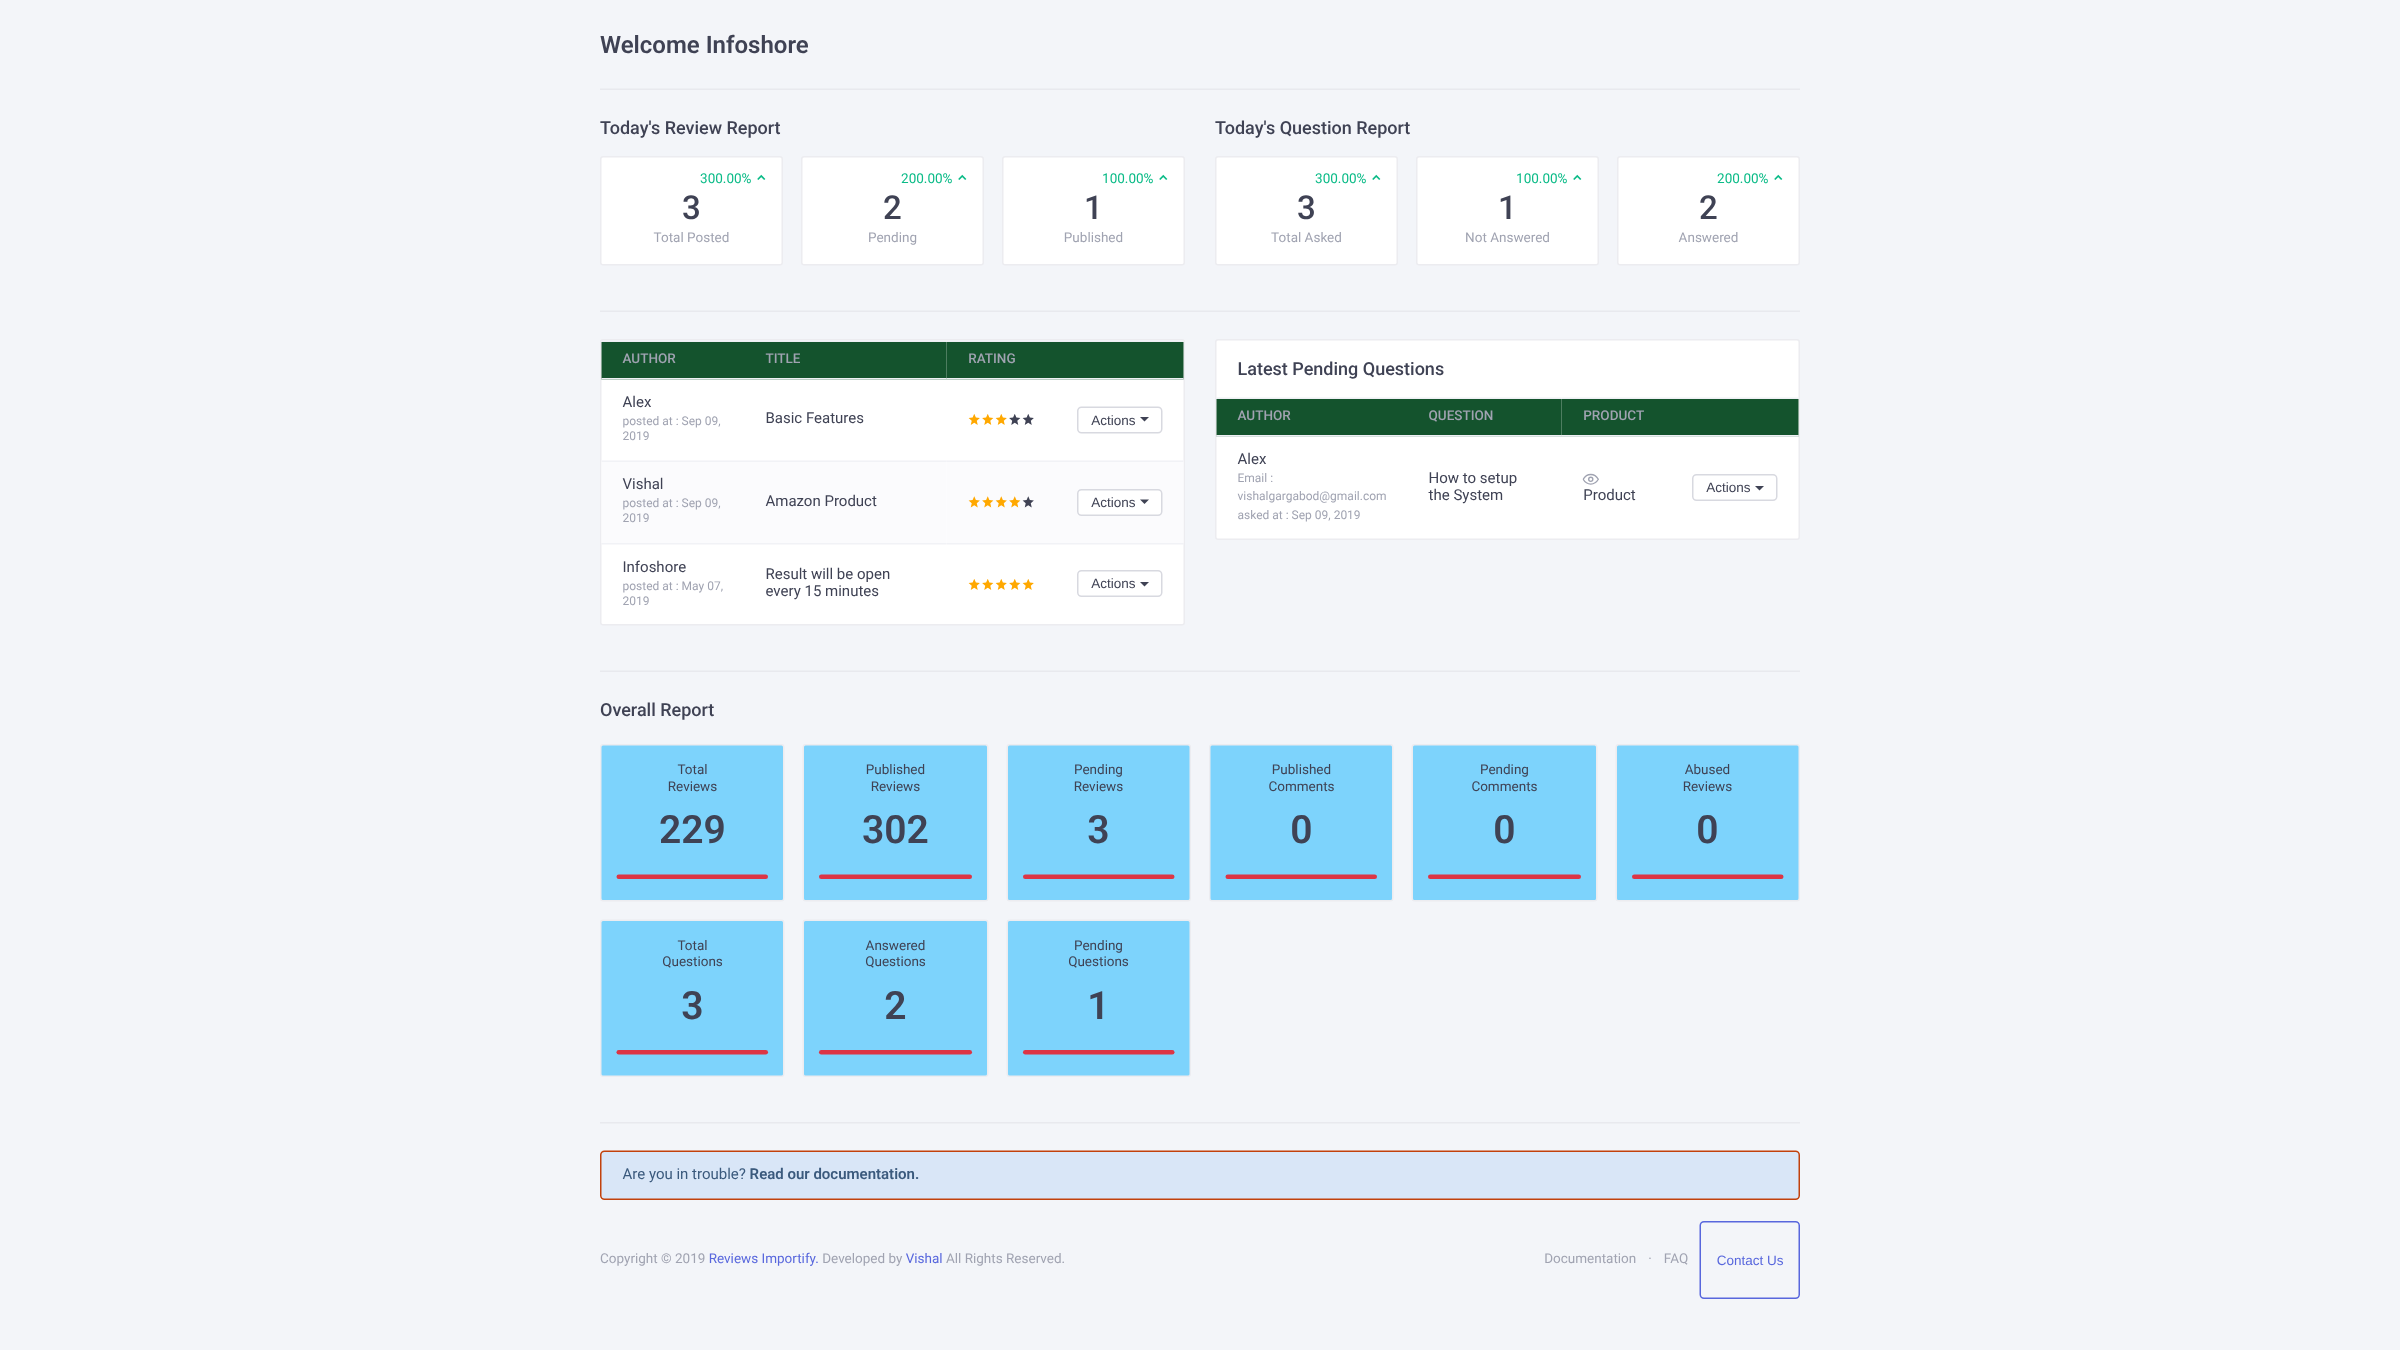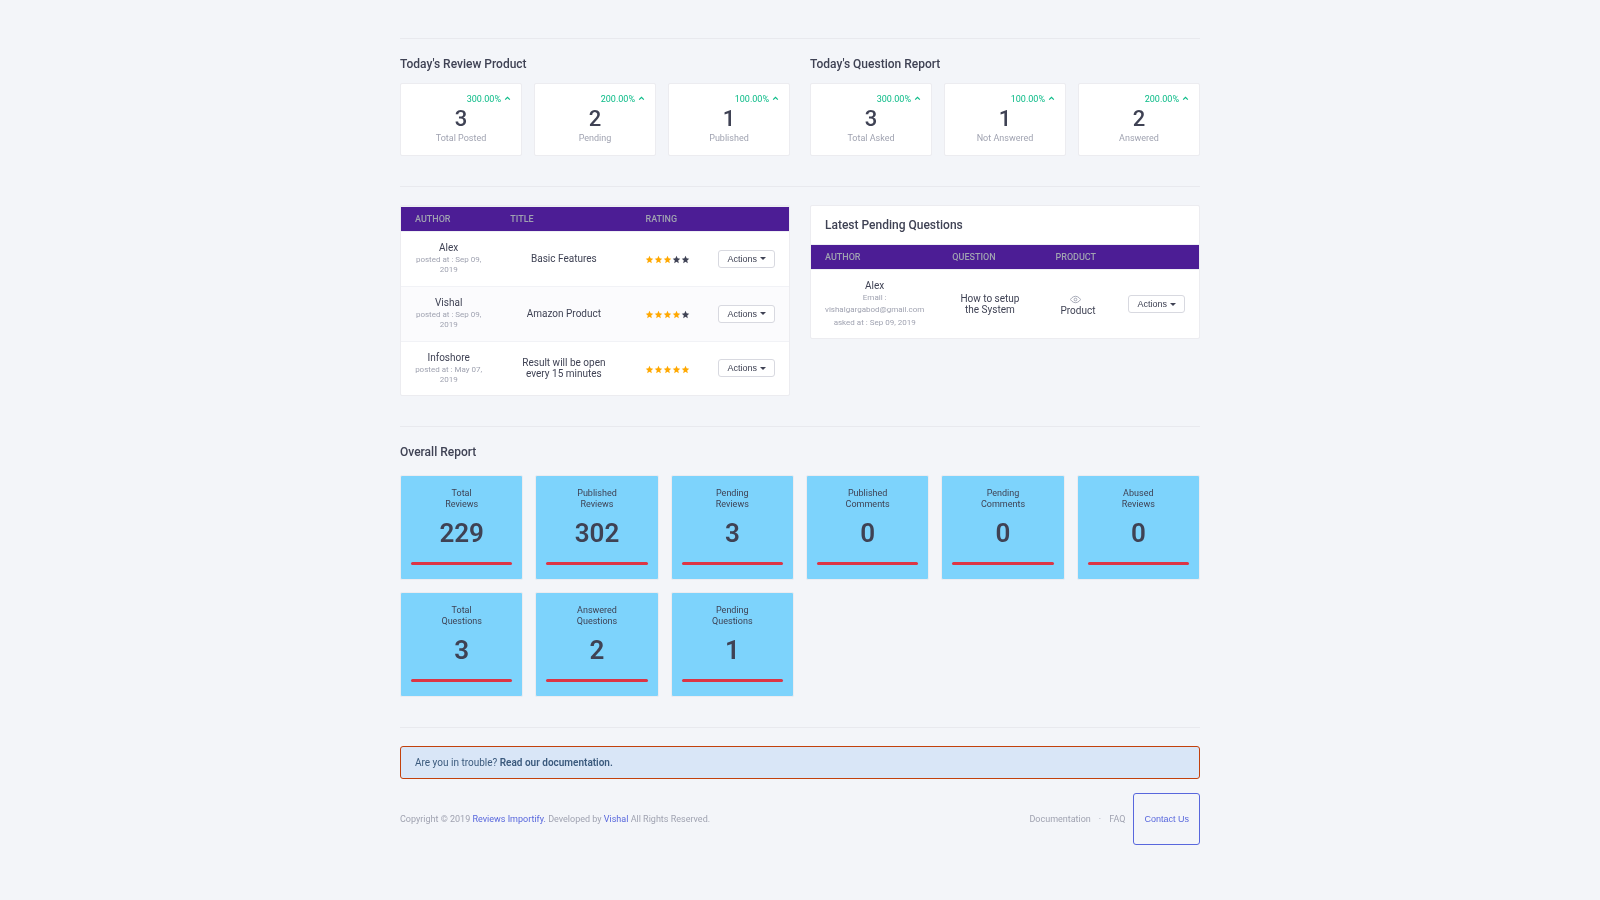--- a/index.html
+++ b/index.html
@@ -85,31 +85,30 @@
   width: 100%;
   border-collapse: collapse;
 }
 .tbl thead th {
   text-align: left;
   font-size: 9px;
   font-weight: 500;
   color: #a0a3b1;
   text-transform: uppercase;
   padding: 7px 14px;
-  background: #4c1d95;
+  background: #14532d;
   border-top: 1px solid #eef0f4;
   border-bottom: 1px solid #eef0f4;
   margin-top: 32px;
 }
 .tbl tbody td {
   padding: 10px 14px;
   border-bottom: 1px solid #f1f2f6;
   vertical-align: middle;
   font-size: 10px;
-  text-align: center;
 }
 .tbl tbody tr:last-child td { border-bottom: none; }
 .tbl tbody tr.alt td { background: #fbfbfd; }
 .author-name { font-size: 10px; color: #3f4254; }
 .meta { font-size: 8px; color: #a0a3b1; margin-top: 2px; line-height: 1.3; }
 .title-text { font-size: 10px; color: #3f4254; }
 .stars { white-space: nowrap; }
 .star { display: inline-block; width: 9px; height: 9px; }
 .star svg { width: 9px; height: 9px; vertical-align: middle; }
 .star.on svg { fill: #ffa800; }
@@ -191,25 +190,26 @@
   padding: 20px 10px;
   font-size: 9px;
   cursor: pointer;
 }
 </style>
 </head>
 <body>
 
 <div class="container">
 
+  <h1 class="page-title">Welcome Infoshore</h1>
   <hr class="sep">
 
   <div class="split">
     <div class="half">
-      <div class="section-heading">Today's Review Product</div>
+      <div class="section-heading">Today's Review Report</div>
       <div class="cards-row" id="today-review-cards">
           <div class="stat-card">
             <div class="pct">
               <span>300.00%</span>
               <span><svg viewBox="0 0 12 12" fill="none" stroke="#0abb87" stroke-width="2">
                   <path d="M2 8l4-4 4 4"></path>
                 </svg></span>
             </div>
             <div class="big">3</div>
             <div class="lbl">Total Posted</div>

